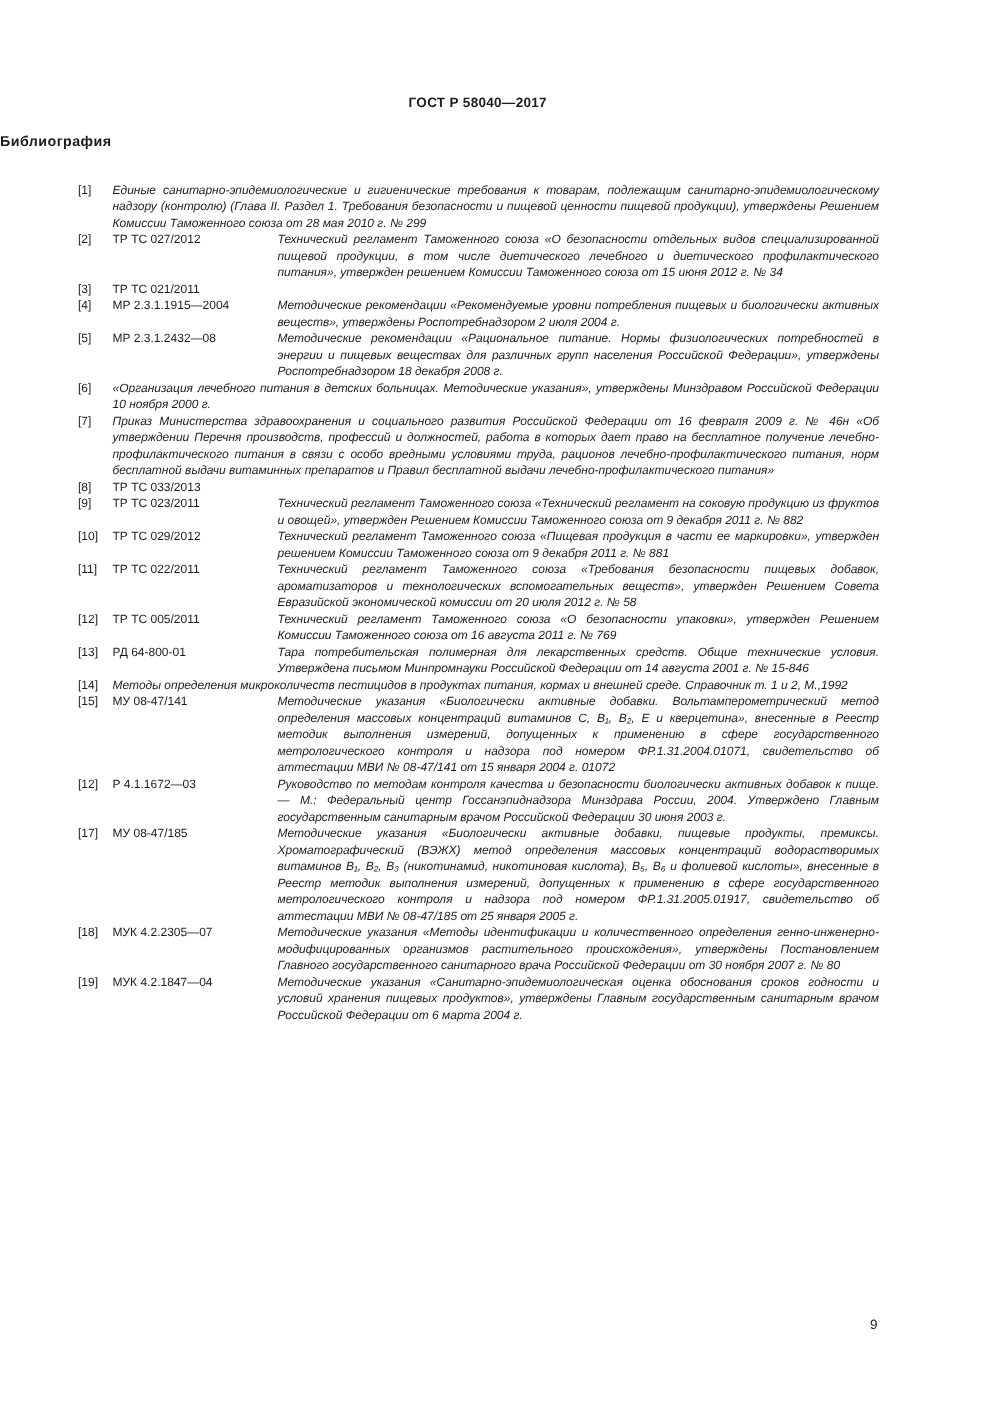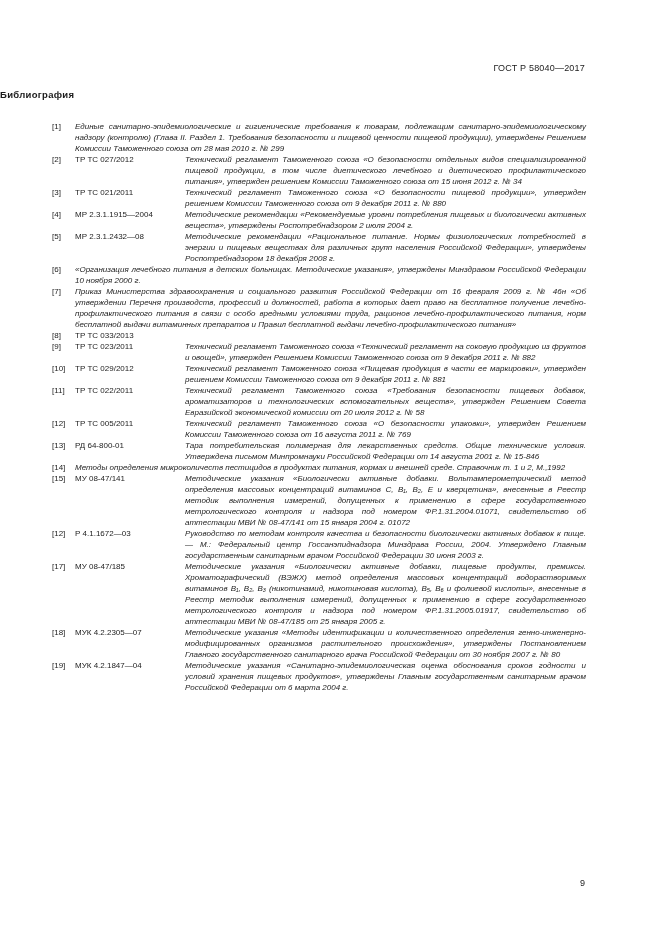--- a/index.html
+++ b/index.html
@@ -14,23 +14,23 @@
     font-family: "Liberation Sans", "DejaVu Sans", sans-serif;
     color: #1c1c1c;
     overflow: hidden;
   }
 
   .doc-header {
     position: absolute;
     top: 63px;
     left: 52px;
     right: 76px;
-    text-align: right;
+    text-align: center;
     font-size: 9px;
-    font-weight: normal;
+    font-weight: bold;
     letter-spacing: 0.2px;
   }
 
   .doc-title {
     position: absolute;
     top: 89px;
     left: 0;
     width: 100%;
     font-size: 9.5px;
     font-weight: bold;
@@ -76,21 +76,20 @@
     <span class="ref-text">Единые санитарно-эпидемиологические и гигиенические требования к товарам, подлежащим санитарно-эпидемиологическому надзору (контролю) (Глава II. Раздел 1. Требования безопасности и пищевой ценности пищевой продукции), утверждены Решением Комиссии Таможенного союза от 28 мая 2010 г. № 299</span>
   </div>
       <div class="ref">
     <span class="ref-num">[2]</span>
     <span class="ref-code">ТР ТС 027/2012</span>
     <span class="ref-text">Технический регламент Таможенного союза «О безопасности отдельных видов специализированной пищевой продукции, в том числе диетического лечебного и диетического профилактического питания», утвержден решением Комиссии Таможенного союза от 15 июня 2012 г. № 34</span>
   </div>
       <div class="ref">
     <span class="ref-num">[3]</span>
     <span class="ref-code">ТР ТС 021/2011</span>
-    <span class="ref-text">Технический регламент Таможенного союза «О безопасности пищевой продукции», утвержден решением Комиссии Таможенного союза от 9 декабря 2011 г. № 880</span>
   </div>
       <div class="ref">
     <span class="ref-num">[4]</span>
     <span class="ref-code">МР 2.3.1.1915—2004</span>
     <span class="ref-text">Методические рекомендации «Рекомендуемые уровни потребления пищевых и биологически активных веществ», утверждены Роспотребнадзором 2 июля 2004 г.</span>
   </div>
       <div class="ref">
     <span class="ref-num">[5]</span>
     <span class="ref-code">МР 2.3.1.2432—08</span>
     <span class="ref-text">Методические рекомендации «Рациональное питание. Нормы физиологических потребностей в энергии и пищевых веществах для различных групп населения Российской Федерации», утверждены Роспотребнадзором 18 декабря 2008 г.</span>

